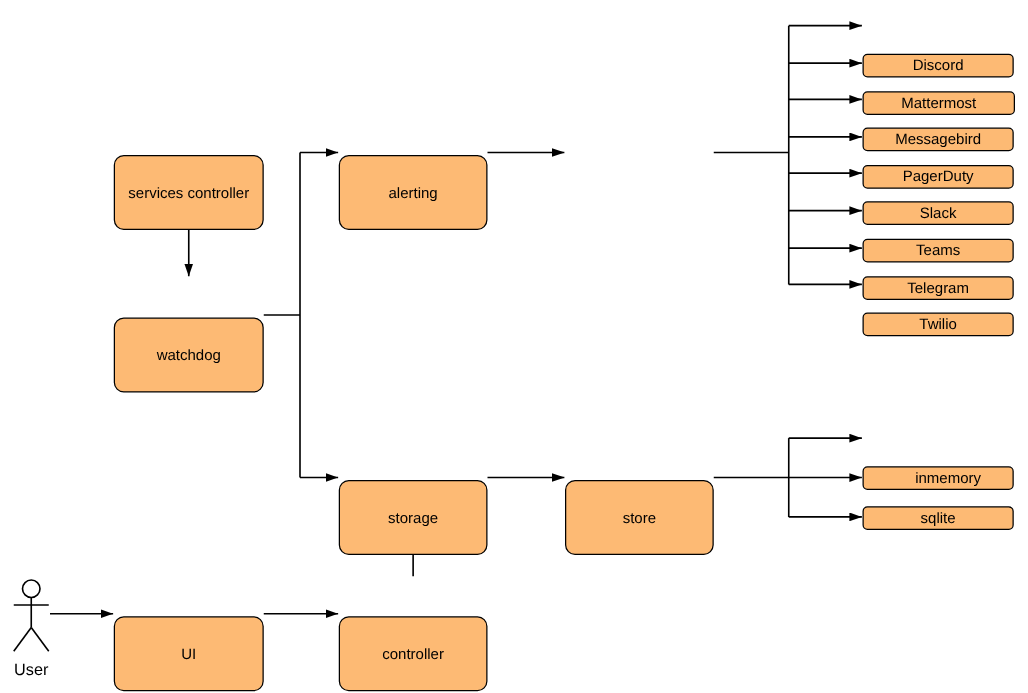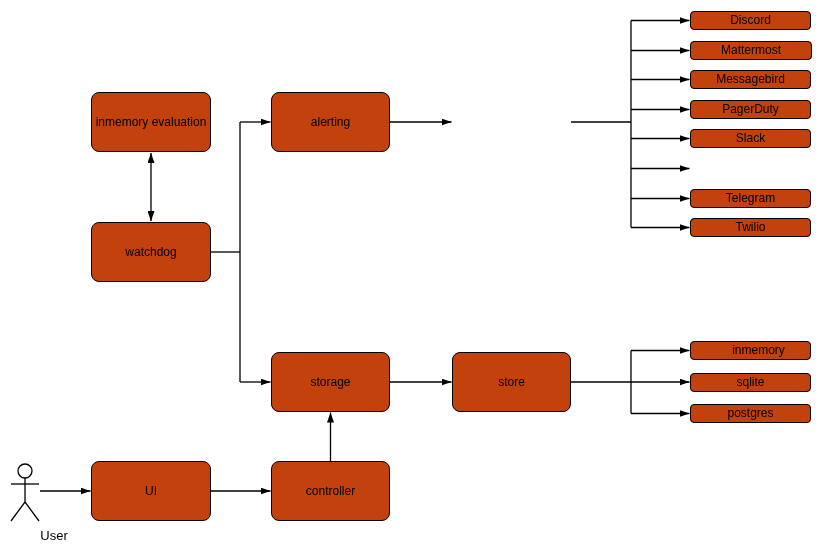--- a/index.html
+++ b/index.html
@@ -4,25 +4,26 @@
 <style>
   * { margin:0; padding:0; box-sizing:border-box; }
   html,body { background:#ffffff; }
   body { font-family:"Liberation Sans", sans-serif; color:#000; }
   .canvas {
     position:relative; width:822px; height:554px;
     background:#ffffff; overflow:hidden;
   }
   svg.connectors { position:absolute; left:0; top:0; }
   .node {
-    position:absolute; background:#c2410c;
+    position:absolute; background:#fdba74;
     border:1.3px solid #000000; border-radius:8px;
     display:flex; align-items:center; justify-content:center;
     font-size:12px; line-height:1.2; text-align:center; color:#000;
     white-space:nowrap;
+    margin-top:32px;
   }
   .leaf { border-radius:4px; }
   .actor-label {
     position:absolute; font-size:13px; text-align:center; color:#000;
     white-space:nowrap;
   }
 </style>
 </head>
 <body>
 
@@ -74,42 +75,42 @@
       <g>
         <circle cx="25" cy="471" r="7" fill="#ffffff"></circle>
         <path d="M25,478 L25,502"></path>
         <path d="M11,484 L39,484"></path>
         <path d="M25,502 L11,521"></path>
         <path d="M25,502 L39,521"></path>
       </g>
     </g>
   </svg>
 
-  <div class="node" style="left:91px;  top:92px;  width:120px; height:60px;">inmemory evaluation</div>
+  <div class="node" style="left:91px;  top:92px;  width:120px; height:60px;">services controller</div>
 
   <div class="node" style="left:91px;  top:222px; width:120px; height:60px;">watchdog</div>
 
   <div class="node" style="left:271px; top:92px;  width:119px; height:60px;">alerting</div>
 
 
   <div class="node" style="left:271px; top:352px; width:119px; height:60px;">storage</div>
 
   <div class="node" style="left:452px; top:352px; width:119px; height:60px;">store</div>
 
   <div class="node" style="left:91px;  top:461px; width:120px; height:60px;">UI</div>
 
   <div class="node" style="left:271px; top:461px; width:119px; height:60px;">controller</div>
 
   <div class="node leaf" style="left:690px; top:11px;  width:121px; height:19px;">Discord</div>
   <div class="node leaf" style="left:690px; top:41px;  width:122px; height:19px;">Mattermost</div>
   <div class="node leaf" style="left:690px; top:70px;  width:121px; height:19px;">Messagebird</div>
   <div class="node leaf" style="left:690px; top:100px; width:121px; height:19px;">PagerDuty</div>
   <div class="node leaf" style="left:690px; top:129px; width:121px; height:19px;">Slack</div>
+  <div class="node leaf" style="left:690px; top:159px; width:121px; height:19px;">Teams</div>
   <div class="node leaf" style="left:690px; top:189px; width:121px; height:19px;text-align:right;">Telegram</div>
   <div class="node leaf" style="left:690px; top:218px; width:121px; height:19px;">Twilio</div>
 
   <div class="node leaf" style="left:690px; top:341px;   width:121px; height:19px;padding-left:16px;">inmemory</div>
   <div class="node leaf" style="left:690px; top:372.5px; width:121px; height:19px;">sqlite</div>
-  <div class="node leaf" style="left:690px; top:404px;   width:121px; height:19px;">postgres</div>
 
-  <div class="actor-label" style="left:5px; top:528px; width:40px;margin-left:29px;">User</div>
+  <div class="actor-label" style="left:5px; top:528px; width:40px;">User</div>
 
 </div>
 
 </body></html>

